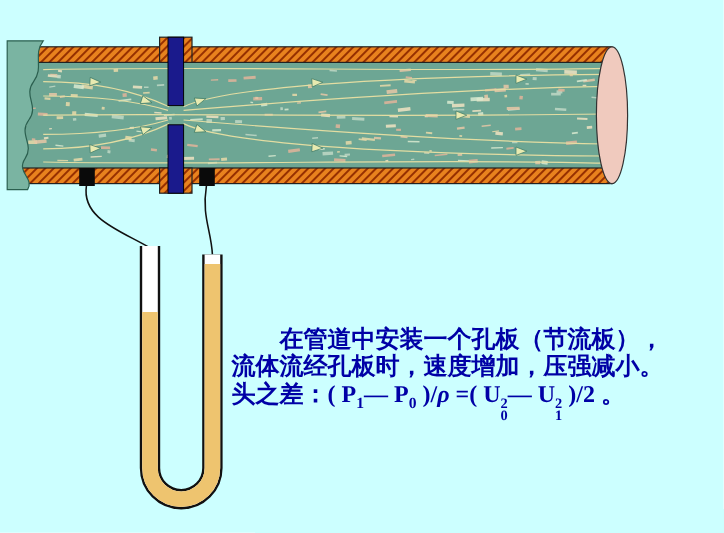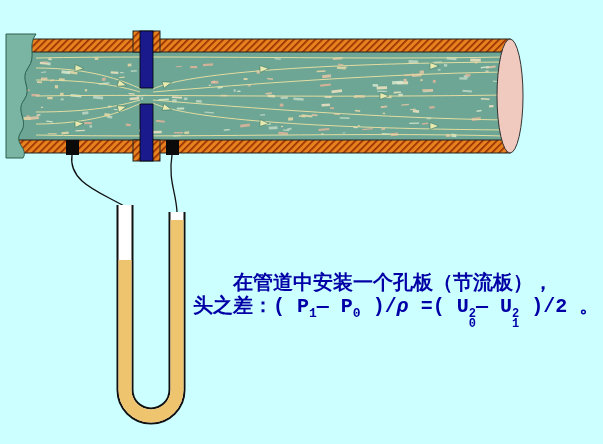--- a/index.html
+++ b/index.html
@@ -1,20 +1,20 @@
 <!DOCTYPE html>
 <html><head>
 <meta charset="utf-8">
 <style>
   html,body{margin:0;padding:0;}
   .canvas{
     position:relative;
     width:603px;height:444px;
     overflow:hidden;
-    font-family:Liberation Mono, monospace;
+    font-family:Liberation Serif, serif;
   }
   svg{position:absolute;left:0;top:0;}
   .caption{
     position:absolute;
     left:193px;top:272px;
     width:408px;
     font-size:20px;
     line-height:23px;
     font-weight:bold;
   }
@@ -265,20 +265,21 @@
     <path d="M72,155 C68,182 100,192 124,206" fill="none" stroke="#111" stroke-width="1.3"></path>
     <path d="M172,155 C168,180 176,192 177,212" fill="none" stroke="#111" stroke-width="1.3"></path>
 
     <path d="M125,205 L125,390 A26,26 0 0 0 177,390 L177,212" fill="none" stroke="#111" stroke-width="17" stroke-linejoin="round"></path>
     <path d="M125,205 L125,390 A26,26 0 0 0 177,390 L177,212" fill="none" stroke="#ffffff" stroke-width="13" stroke-linejoin="round"></path>
     <path d="M125,260 L125,390 A26,26 0 0 0 177,390 L177,220" fill="none" stroke="#eec46f" stroke-width="13" stroke-linejoin="round"></path>
   </svg>
 
   <div class="caption" style="color: rgb(0, 0, 166);">
     <p class="cap-line indent">在管道中安装一个孔板（节流板），</p>
+    <p class="cap-line">流体流经孔板时，速度增加，压强减小。</p>
     <p class="cap-line"><span>头之差：( P</span><sub class="sb">1</sub><span>— P</span><sub class="sb">0</sub><span> )/</span><i class="rho">ρ</i><span> =( U</span><span class="supsub">
           <span>2</span>
           <span>0</span>
         </span><span>— U</span><span class="supsub">
           <span>2</span>
           <span>1</span>
         </span><span> )/2 。</span></p>
   </div>
 
 </div>

